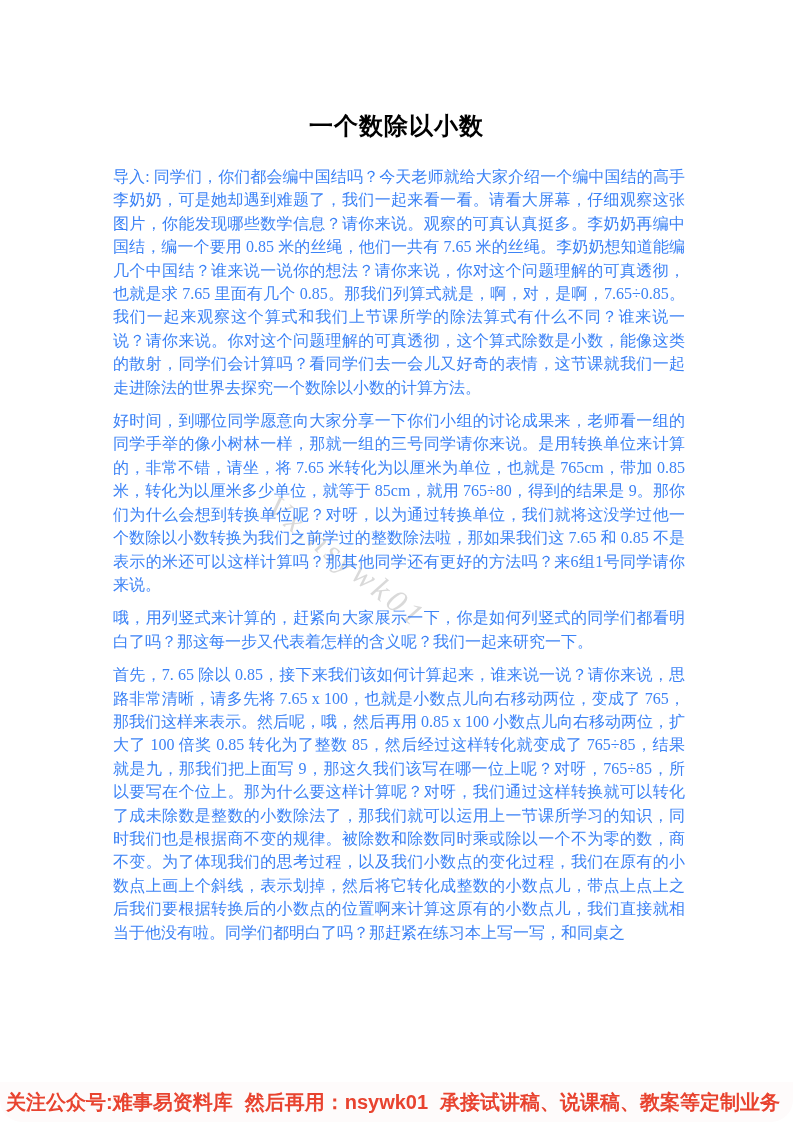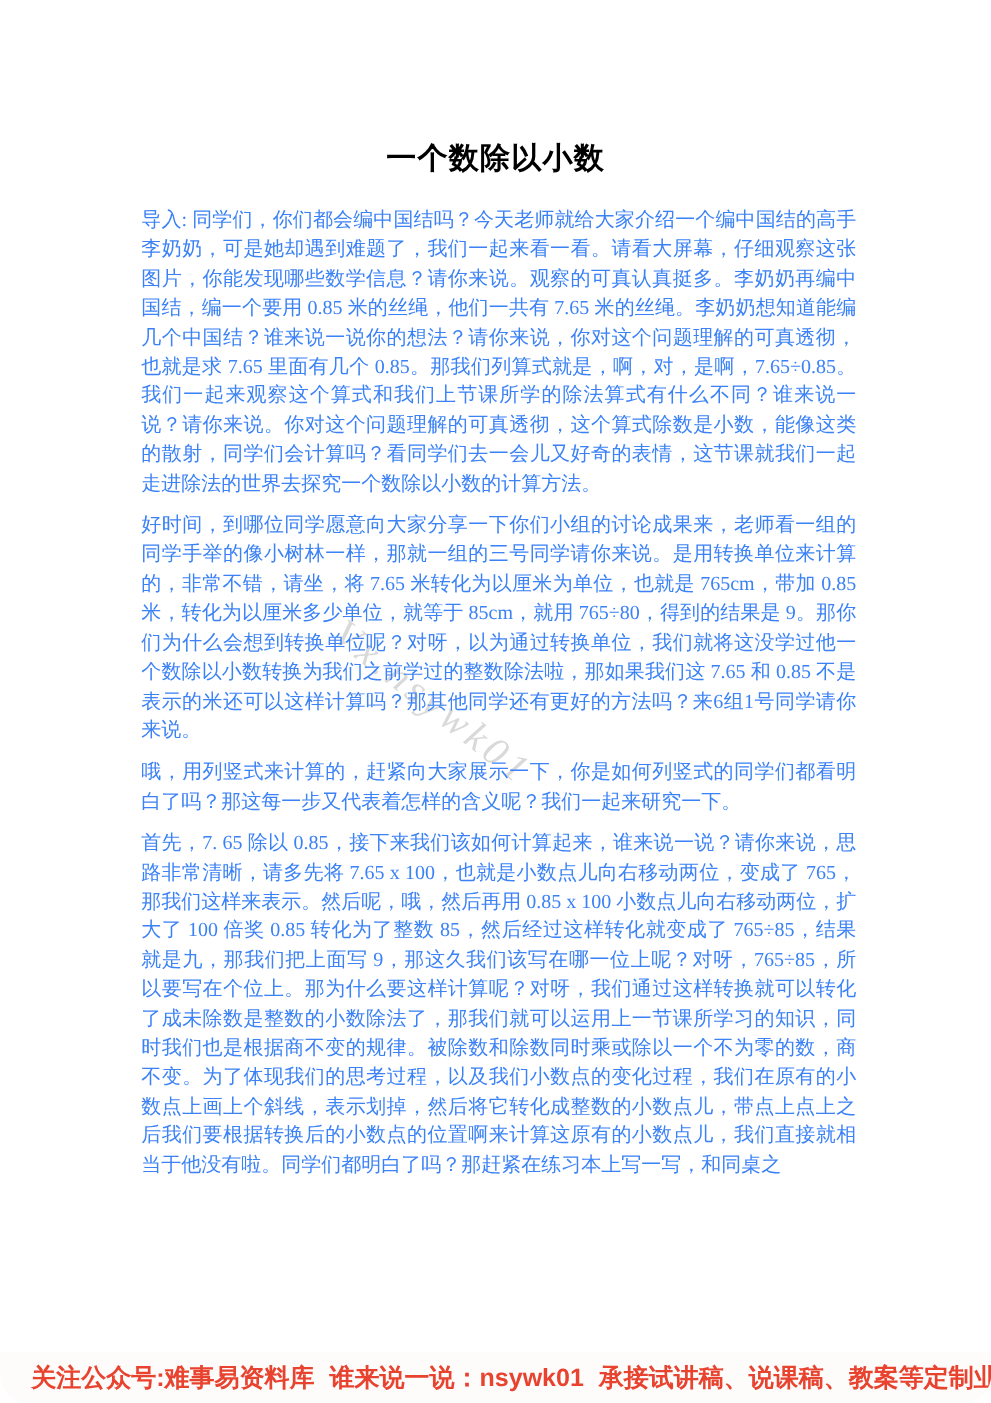--- a/index.html
+++ b/index.html
@@ -61,21 +61,21 @@
   .promo-footer {
     position: absolute;
     left: 0;
     bottom: 0;
     width: 793px;
     height: 40px;
     background: #fefbfb;
     display: flex;
     align-items: center;
     gap: 12px;
-    padding-left: 25px;
+    padding-left: 6px;
     box-sizing: border-box;
     font-family: "Liberation Sans", "DejaVu Sans", sans-serif;
     font-weight: 700;
     font-size: 20px;
     white-space: nowrap;
     overflow: hidden;
   }
   .promo-footer span {
     color: #e8432f;
   }
@@ -91,17 +91,17 @@
 
   <div class="doc-body">
     <p>导入: 同学们，你们都会编中国结吗？今天老师就给大家介绍一个编中国结的高手李奶奶，可是她却遇到难题了，我们一起来看一看。请看大屏幕，仔细观察这张图片，你能发现哪些数学信息？请你来说。观察的可真认真挺多。李奶奶再编中国结，编一个要用 0.85 米的丝绳，他们一共有 7.65 米的丝绳。李奶奶想知道能编几个中国结？谁来说一说你的想法？请你来说，你对这个问题理解的可真透彻，也就是求 7.65 里面有几个 0.85。那我们列算式就是，啊，对，是啊，7.65÷0.85。我们一起来观察这个算式和我们上节课所学的除法算式有什么不同？谁来说一说？请你来说。你对这个问题理解的可真透彻，这个算式除数是小数，能像这类的散射，同学们会计算吗？看同学们去一会儿又好奇的表情，这节课就我们一起走进除法的世界去探究一个数除以小数的计算方法。</p>
     <p>好时间，到哪位同学愿意向大家分享一下你们小组的讨论成果来，老师看一组的同学手举的像小树林一样，那就一组的三号同学请你来说。是用转换单位来计算的，非常不错，请坐，将 7.65 米转化为以厘米为单位，也就是 765cm，带加 0.85 米，转化为以厘米多少单位，就等于 85cm，就用 765÷80，得到的结果是 9。那你们为什么会想到转换单位呢？对呀，以为通过转换单位，我们就将这没学过他一个数除以小数转换为我们之前学过的整数除法啦，那如果我们这 7.65 和 0.85 不是表示的米还可以这样计算吗？那其他同学还有更好的方法吗？来6组1号同学请你来说。</p>
     <p>哦，用列竖式来计算的，赶紧向大家展示一下，你是如何列竖式的同学们都看明白了吗？那这每一步又代表着怎样的含义呢？我们一起来研究一下。</p>
     <p>首先，7. 65 除以 0.85，接下来我们该如何计算起来，谁来说一说？请你来说，思路非常清晰，请多先将 7.65 x 100，也就是小数点儿向右移动两位，变成了 765，那我们这样来表示。然后呢，哦，然后再用 0.85 x 100 小数点儿向右移动两位，扩大了 100 倍奖 0.85 转化为了整数 85，然后经过这样转化就变成了 765÷85，结果就是九，那我们把上面写 9，那这久我们该写在哪一位上呢？对呀，765÷85，所以要写在个位上。那为什么要这样计算呢？对呀，我们通过这样转换就可以转化了成未除数是整数的小数除法了，那我们就可以运用上一节课所学习的知识，同时我们也是根据商不变的规律。被除数和除数同时乘或除以一个不为零的数，商不变。为了体现我们的思考过程，以及我们小数点的变化过程，我们在原有的小数点上画上个斜线，表示划掉，然后将它转化成整数的小数点儿，带点上点上之后我们要根据转换后的小数点的位置啊来计算这原有的小数点儿，我们直接就相当于他没有啦。同学们都明白了吗？那赶紧在练习本上写一写，和同桌之</p>
   </div>
 
   <div class="promo-footer">
     <span>关注公众号:难事易资料库</span>
-    <span>谁来说一说：nsywk01</span>
+    <span>然后再用：nsywk01</span>
     <span>承接试讲稿、说课稿、教案等定制业务</span>
   </div>
 
 </div>
 
 </body></html>

